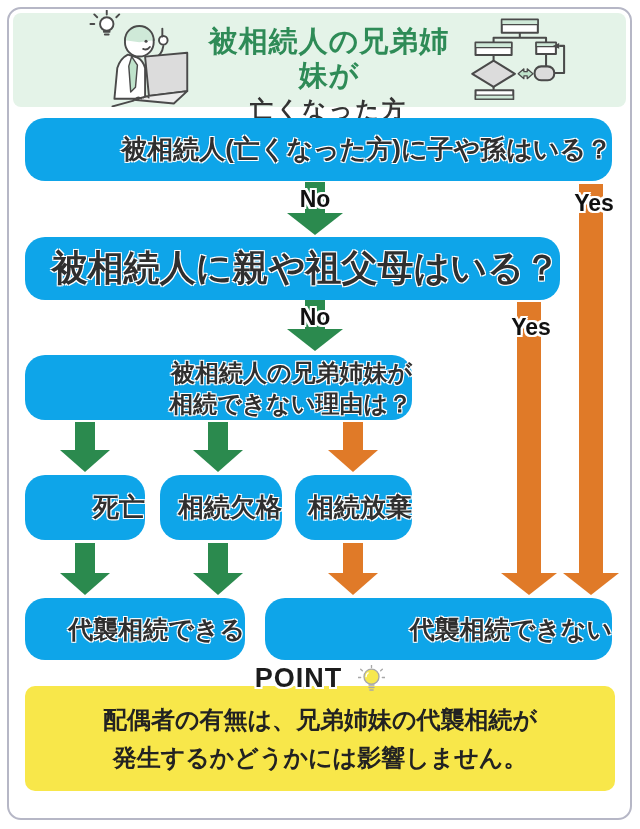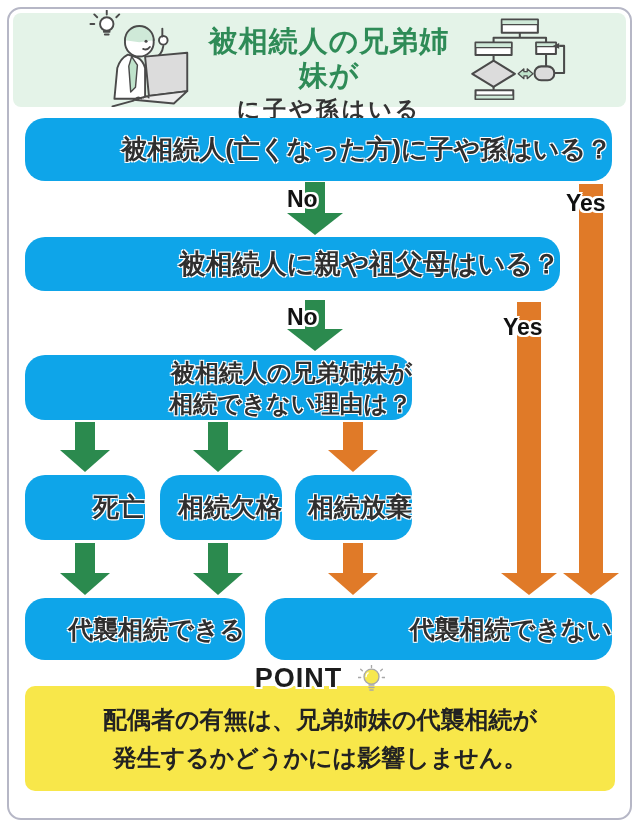--- a/index.html
+++ b/index.html
@@ -26,40 +26,40 @@
   .header-subtitle{
     font-size:23px;font-weight:800;color:#333;line-height:30px;letter-spacing:3px;margin-top:2px;
   }
   .gbox{
     background:#0ea5e9;border-radius:20px;
     display:flex;flex-direction:column;align-items:flex-end;justify-content:center;
     text-align:center;font-weight:800;color:#2f2f2f;
     text-shadow:-1px -1px 0 #fff,1px -1px 0 #fff,-1px 1px 0 #fff,1px 1px 0 #fff;
   }
   .q1{left:25px;top:118px;width:587px;height:63px;font-size:26px;}
-  .q2{left:25px;top:237px;width:535px;height:54px;font-size:27px;}
+  .q2{left:25px;top:237px;width:535px;height:63px;font-size:36px;}
   .q3{left:25px;top:355px;width:387px;height:65px;font-size:24px;line-height:31px;}
   .cause1{left:25px;top:475px;width:120px;height:65px;font-size:26px;}
   .cause2{left:160px;top:475px;width:122px;height:65px;font-size:26px;}
   .cause3{left:295px;top:475px;width:117px;height:65px;font-size:26px;}
   .res1{left:25px;top:598px;width:220px;height:62px;font-size:25px;}
   .res2{left:265px;top:598px;width:347px;height:62px;font-size:25px;}
   .arrow{display:flex;flex-direction:column;align-items:center;z-index:1;}
   .arrow .shaft{width:20px;flex:1 1 auto;}
   .arrow .head{width:0;height:0;flex:0 0 auto;
     border-left:28px solid transparent;border-right:28px solid transparent;
     border-top:22px solid transparent;}
   .arrow.narrow-head .head{border-left-width:25px;border-right-width:25px;}
   .arrow.bar .shaft{width:24px;}
   .green .shaft{background:#2b8a4e;}
   .green .head{border-top-color:#2b8a4e;}
   .orange .shaft{background:#e07a28;}
   .orange .head{border-top-color:#e07a28;}
   .lbl{
-    font-size:23px;font-weight:800;color:#111;z-index:5;
+    font-size:23px;font-weight:800;color:#111;text-align:center;z-index:5;
     text-shadow:-2px -2px 0 #fff,2px -2px 0 #fff,-2px 2px 0 #fff,2px 2px 0 #fff,
                  0 -2px 0 #fff,0 2px 0 #fff,-2px 0 0 #fff,2px 0 0 #fff;
   }
   .point-row{
     left:25px;top:663px;width:590px;display:flex;justify-content:center;
     align-items:flex-start;gap:16px;z-index:6;
   }
   .point-label{
     font-size:27px;font-weight:800;color:#1c1c1c;letter-spacing:1px;
     text-shadow:-2px -2px 0 #fff,2px -2px 0 #fff,-2px 2px 0 #fff,2px 2px 0 #fff,
@@ -97,21 +97,21 @@
       <path d="M70,48 L114,44 L114,84 L74,89 Z" fill="#dcdcdc"></path>
       <path d="M58,93 L74,89 L114,84 L100,97 Z" fill="#ececec"></path>
       <path d="M60,92 q3,-3 6,0 M68,91 q3,-3 6,0" stroke-width="1.5"></path>
       <path d="M36,100 L58,94"></path>
     </g>
   </svg>
 </div>
 
 <div class="abs header-titles">
   <div class="header-title">被相続人の兄弟姉妹が</div>
-  <div class="header-subtitle">に子や孫はいる</div>
+  <div class="header-subtitle">亡くなった方</div>
 </div>
 
 <div class="abs" style="left:460px;top:18px;width:118px;height:82px;z-index:3;">
   <svg viewBox="0 0 122 100" width="118" height="82">
     <g stroke="#4a4a4a" stroke-width="2.5" fill="#fff" stroke-linejoin="round">
       <line x1="62" y1="18" x2="62" y2="24"></line>
       <path d="M30,30 L30,24 L94,24 L94,30" fill="none"></path>
       <line x1="94" y1="44" x2="94" y2="59"></line>
       <rect x="40" y="2" width="44" height="16"></rect>
       <rect x="40" y="2" width="44" height="6" fill="#cfe9d8" stroke-width="1.5"></rect>

